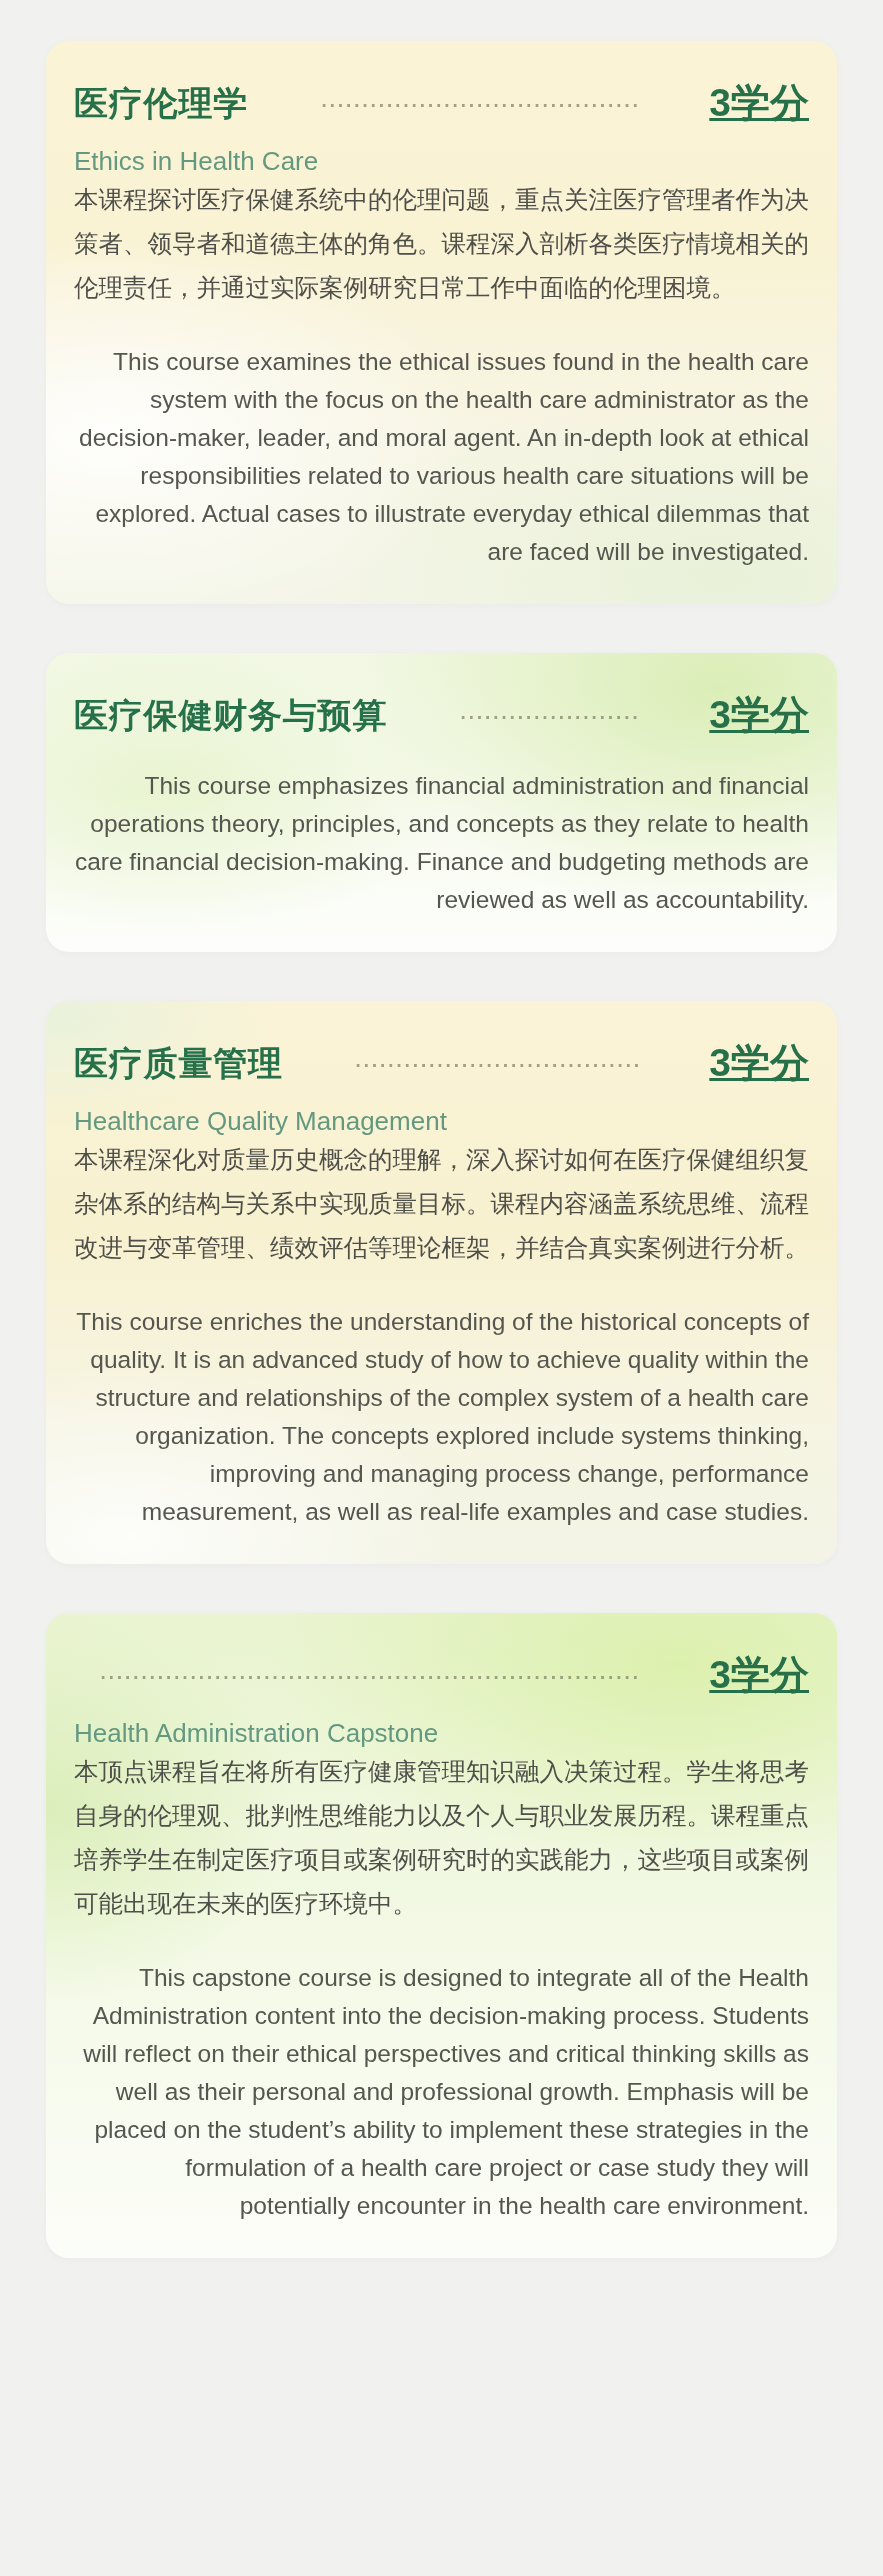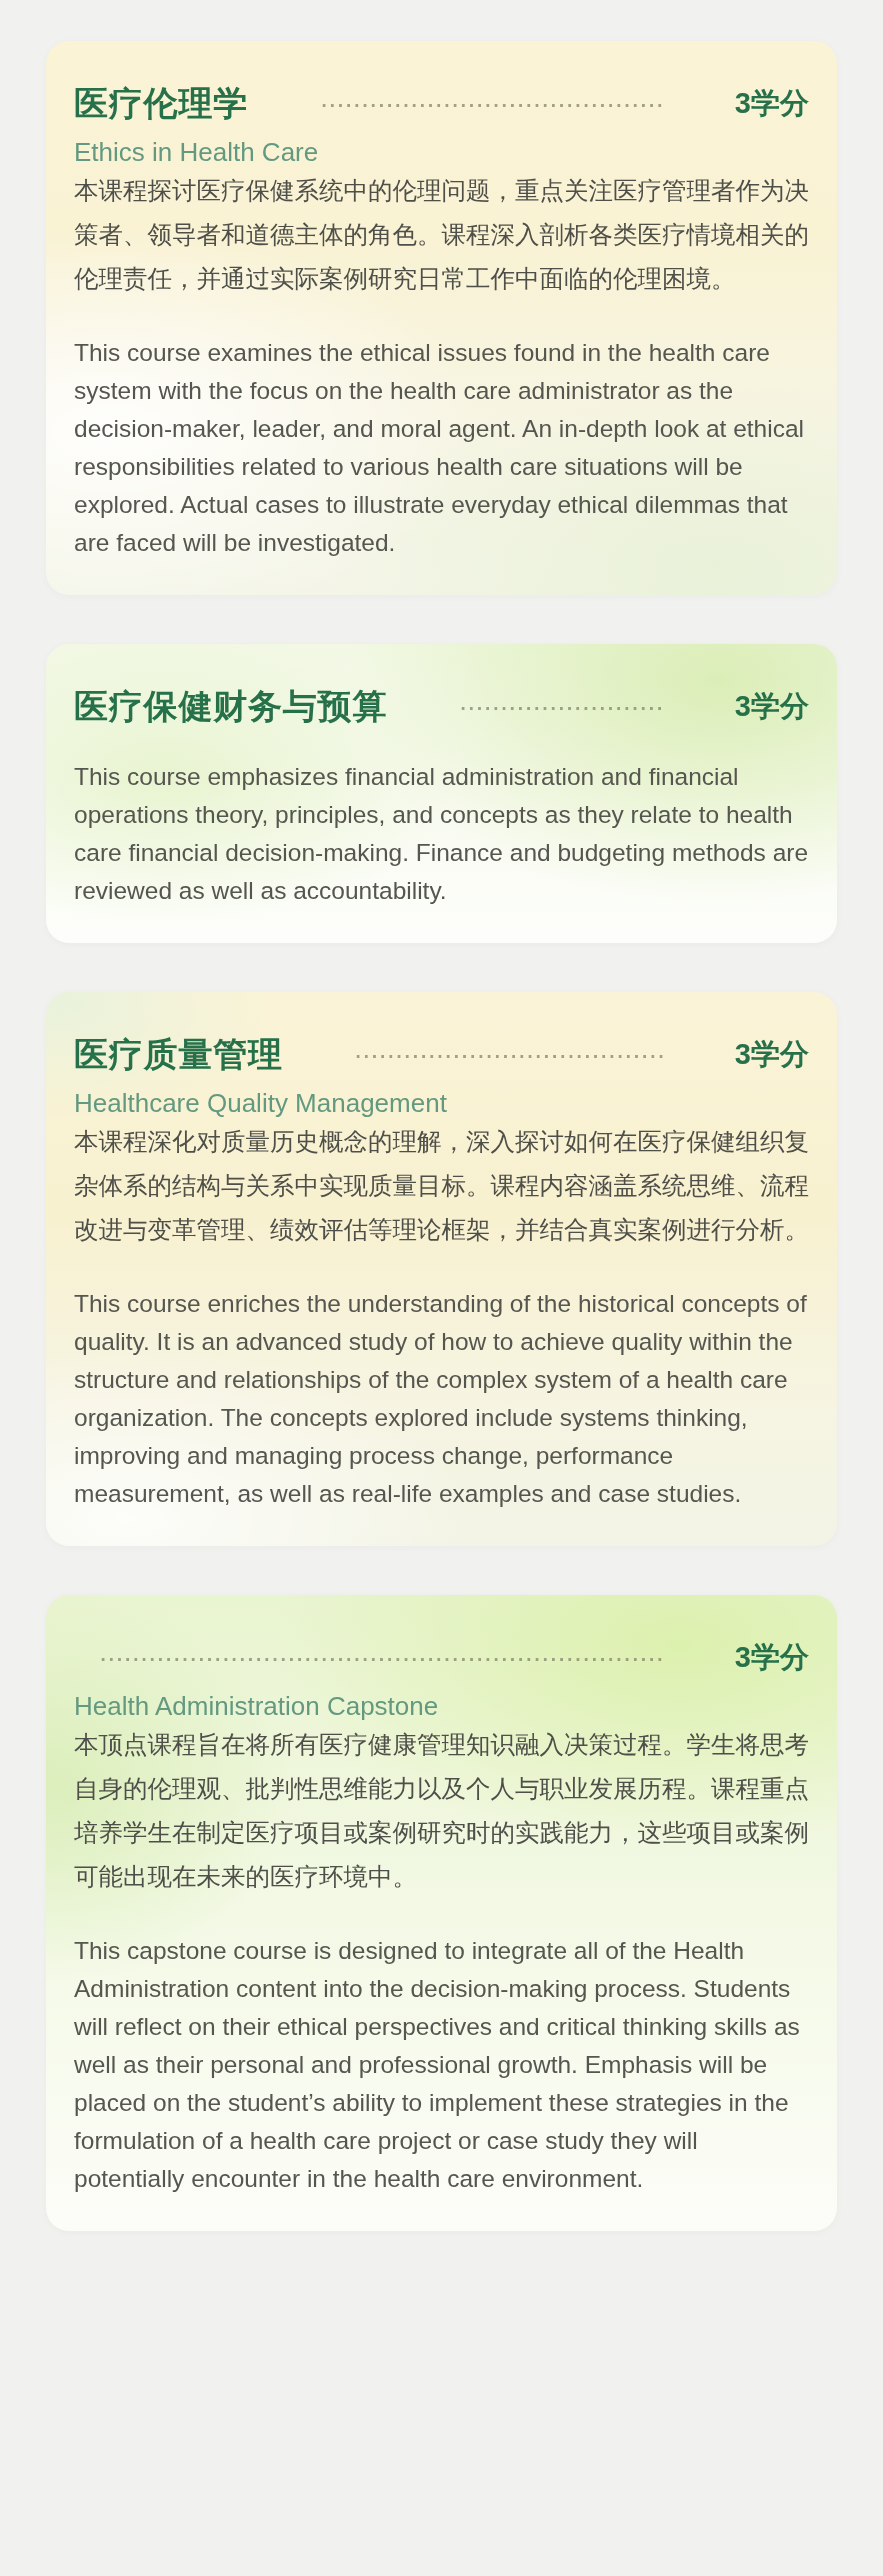--- a/index.html
+++ b/index.html
@@ -72,44 +72,46 @@
     flex:1 1 auto;
     height:4.9px;
     margin:4.9px 23px 0 24.5px;
     background-image:radial-gradient(circle, var(--dot-leader) 1.4px, rgba(0,0,0,0) 1.6px);
     background-size:8.2px 4.9px;
     background-repeat:repeat-x;
     background-position:left center;
     opacity:0.75;
   }
   .credits{
-    font-size:29px;
+    font-size:39px;
     line-height:38px;
     font-weight:bold;
     color:var(--title-green);
     white-space:nowrap;
+    text-decoration:underline;
   }
   .card-subtitle{
-    margin-top:14px;
+    margin-top:23px;
     font-size:26px;
     line-height:33px;
     font-weight:400;
     color:var(--subtitle-green);
   }
   .para-zh{
     font-size:24.5px;
     line-height:44px;
     color:var(--body-zh);
     text-align:justify;
   }
   .para-en{
     margin-top:33px;
     font-size:24.5px;
     line-height:38px;
     color:var(--body-en);
+    text-align:right;
   }
 </style>
 </head>
 <body>
 
 <main class="page">
 
   <section class="card card--warm-a">
     <header class="card-head">
       <h2 class="card-title">医疗伦理学</h2>

